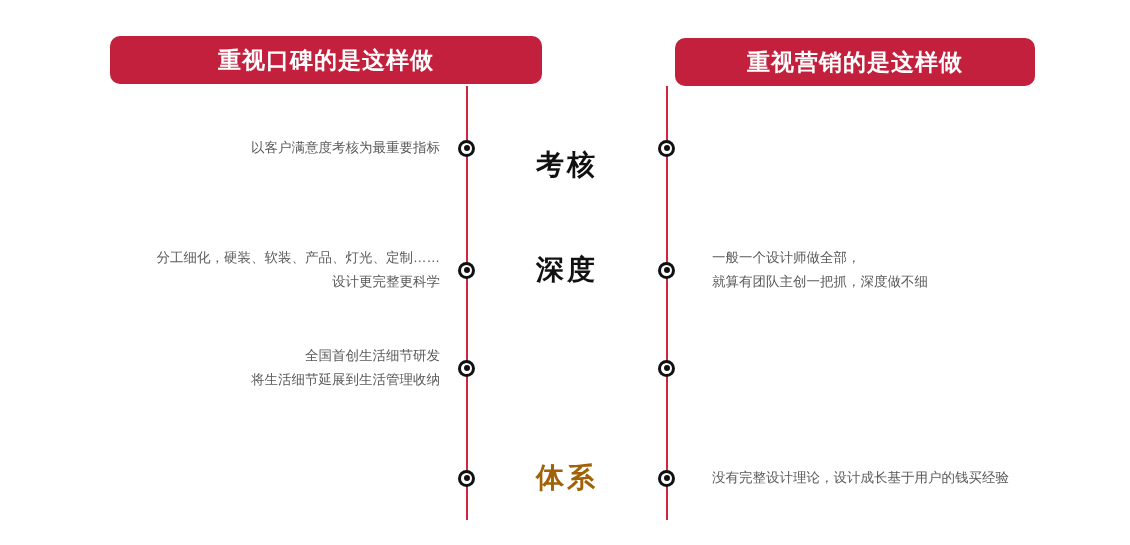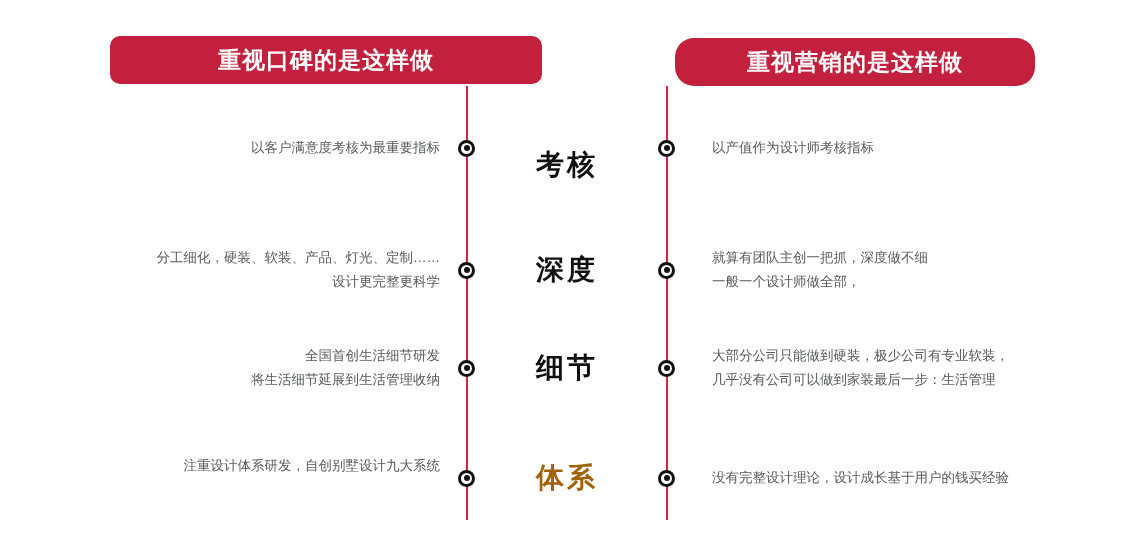--- a/index.html
+++ b/index.html
@@ -101,21 +101,21 @@
 </style>
 </head>
 <body style="background: rgb(255, 255, 255);">
 
 <div id="stage">
 
   <div class="banner" id="banner-left" style="background: rgb(194, 32, 60);">
     <span>重视口碑的是这样做</span>
   </div>
 
-  <div class="banner" id="banner-right" style="background: rgb(194, 32, 60); border-radius: 19px;">
+  <div class="banner" id="banner-right" style="background: rgb(194, 32, 60);">
     <span>重视营销的是这样做</span>
   </div>
 
   <div class="spine" id="spine-left" style="background: rgb(214, 36, 62);"></div>
   <div class="spine" id="spine-right" style="background: rgb(214, 36, 62);"></div>
 
   <div class="row" id="row-0">
     <div class="col-left-text" style="color: rgb(88, 89, 91); top: 18px;">
       <div>以客户满意度考核为最重要指标</div>
     </div>
@@ -123,72 +123,63 @@
       <span class="ring">
         <span class="dot" style="background: rgb(17, 17, 17);"></span>
       </span>
     </div>
     <div class="center-label" style="color: rgb(17, 17, 17); top: 28px;">考核</div>
     <div class="bullet bullet-right" style="background: rgb(17, 17, 17); top: 21.5px;">
       <span class="ring">
         <span class="dot" style="background: rgb(17, 17, 17);"></span>
       </span>
     </div>
-    <div class="col-right-text" style="color: rgb(88, 89, 91); top: 18px;">
-      <div>以产值作为设计师考核指标</div>
-    </div>
   </div>
 
   <div class="row" id="row-1">
     <div class="col-left-text" style="color: rgb(88, 89, 91); top: 6px;">
       <div>分工细化，硬装、软装、产品、灯光、定制……</div>
       <div>设计更完整更科学</div>
     </div>
     <div class="bullet bullet-left" style="background: rgb(17, 17, 17); top: 21.5px;">
       <span class="ring">
         <span class="dot" style="background: rgb(17, 17, 17);"></span>
       </span>
     </div>
     <div class="center-label" style="color: rgb(17, 17, 17); top: 11px;">深度</div>
     <div class="bullet bullet-right" style="background: rgb(17, 17, 17); top: 21.5px;">
       <span class="ring">
         <span class="dot" style="background: rgb(17, 17, 17);"></span>
       </span>
     </div>
     <div class="col-right-text" style="color: rgb(88, 89, 91); top: 6px;">
+      <div>一般一个设计师做全部，</div>
       <div>就算有团队主创一把抓，深度做不细</div>
-      <div>一般一个设计师做全部，</div>
     </div>
   </div>
 
   <div class="row" id="row-2">
     <div class="col-left-text" style="color: rgb(88, 89, 91); top: 6px;">
       <div>全国首创生活细节研发</div>
       <div>将生活细节延展到生活管理收纳</div>
     </div>
     <div class="bullet bullet-left" style="background: rgb(17, 17, 17); top: 21.5px;">
       <span class="ring">
         <span class="dot" style="background: rgb(17, 17, 17);"></span>
       </span>
     </div>
-    <div class="center-label" style="color: rgb(17, 17, 17); top: 11px;">细节</div>
     <div class="bullet bullet-right" style="background: rgb(17, 17, 17); top: 21.5px;">
       <span class="ring">
         <span class="dot" style="background: rgb(17, 17, 17);"></span>
       </span>
     </div>
-    <div class="col-right-text" style="color: rgb(88, 89, 91); top: 6px;">
-      <div>大部分公司只能做到硬装，极少公司有专业软装，</div>
-      <div>几乎没有公司可以做到家装最后一步：生活管理</div>
-    </div>
   </div>
 
   <div class="row" id="row-3">
     <div class="col-left-text" style="color: rgb(88, 89, 91); top: 6px;">
-      <div>注重设计体系研发，自创别墅设计九大系统</div>
     </div>
     <div class="bullet bullet-left" style="background: rgb(17, 17, 17); top: 21.5px;">
       <span class="ring">
         <span class="dot" style="background: rgb(17, 17, 17);"></span>
       </span>
     </div>
     <div class="center-label" style="color: #a16207; top: 11px;">体系</div>
     <div class="bullet bullet-right" style="background: rgb(17, 17, 17); top: 21.5px;">
       <span class="ring">
         <span class="dot" style="background: rgb(17, 17, 17);"></span>

